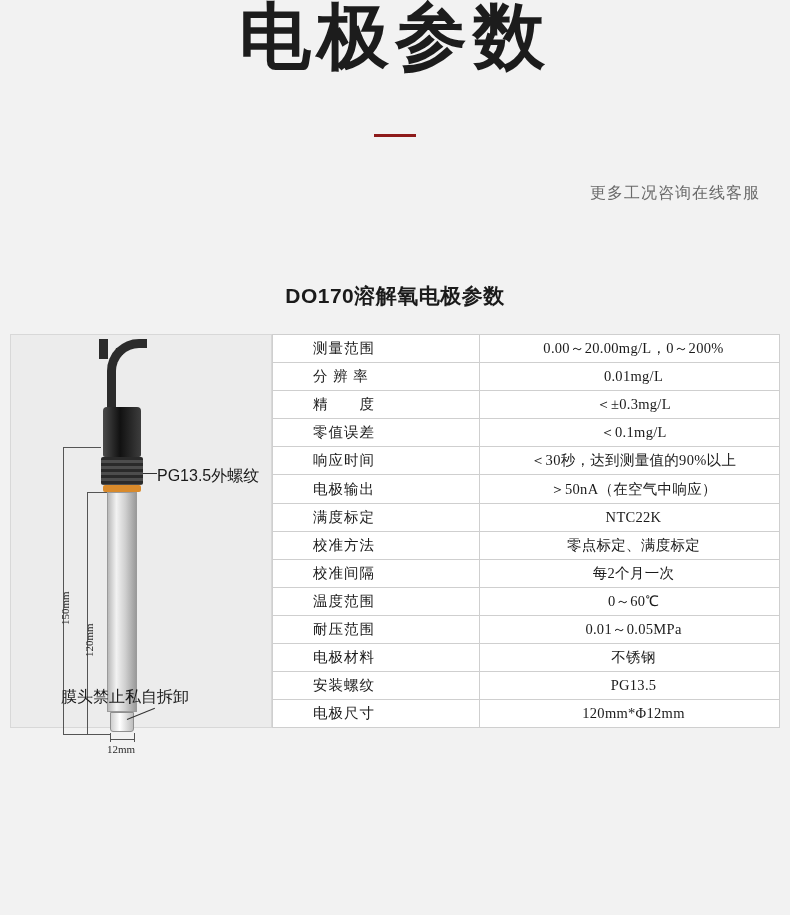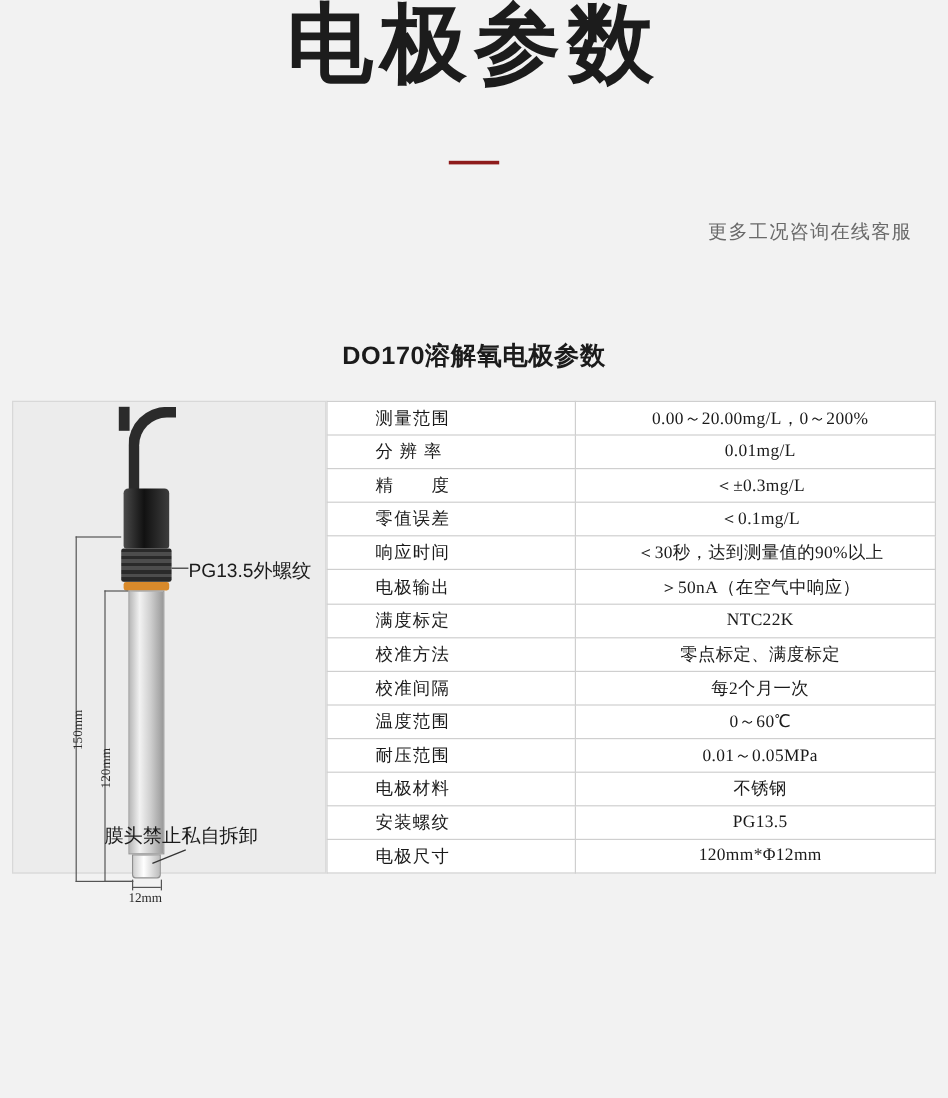--- a/index.html
+++ b/index.html
@@ -240,21 +240,21 @@
 
         <div class="dim-line dim-h" style="left:99px; top:404px; width:24px;"></div>
         <div class="dim-line dim-v" style="left:99px; top:398px; height:9px;"></div>
         <div class="dim-line dim-v" style="left:123px; top:398px; height:9px;"></div>
         <div class="dim-label" style="left:96px; top:408px;">12mm</div>
 
         <div class="lead" style="left:132px; top:138px; width:14px;"></div>
         <div class="callout" style="left:146px; top:131px;">PG13.5外螺纹</div>
 
         <div class="lead" style="left:116px; top:384px; width:30px; transform: rotate(-22deg);"></div>
-        <div class="callout" style="left:76px; top:352px;">膜头禁止私自拆卸</div>
+        <div class="callout" style="left:50px; top:352px;">膜头禁止私自拆卸</div>
       </div>
     </div>
 
     <table class="spec-table">
       <tbody>
         <tr>
           <td class="label">测量范围</td>
           <td class="value">0.00～20.00mg/L，0～200%</td>
         </tr>
         <tr>

